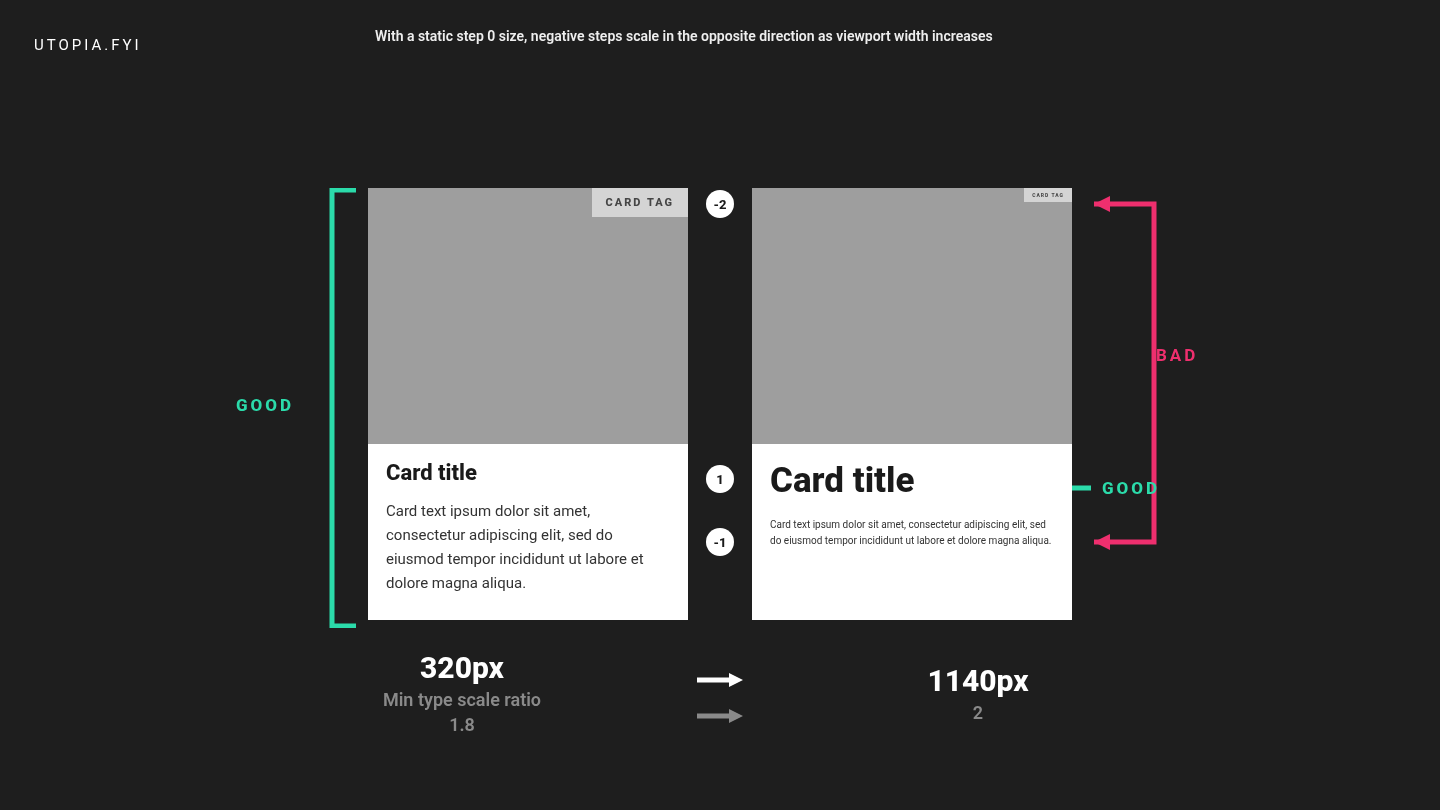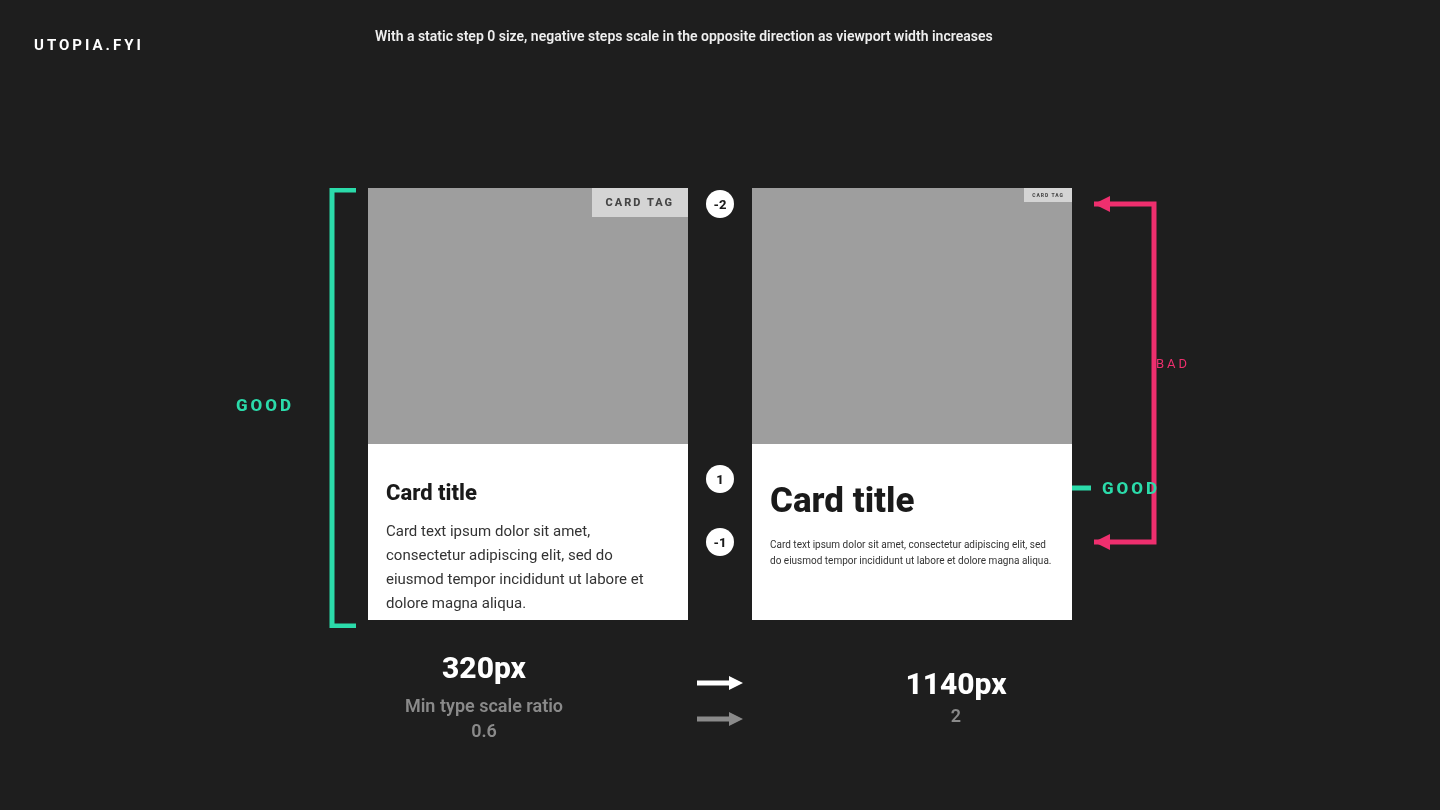--- a/index.html
+++ b/index.html
@@ -9,21 +9,21 @@
     background: #1e1e1e;
     font-family: -apple-system, BlinkMacSystemFont, "Segoe UI", Roboto, "Helvetica Neue", Arial, sans-serif;
     position: relative;
     overflow: hidden;
     color: #fff;
   }
   .logo {
     position: absolute;
     top: 36px;
     left: 34px;
-    font-weight: 700;
+    font-weight: 400;
     letter-spacing: 3px;
     font-size: 15px;
     color: #fff;
   }
   .subtitle {
     position: absolute;
     top: 28px;
     left: 375px;
     font-size: 14px;
     font-weight: 600;
@@ -63,21 +63,21 @@
     position: absolute;
     top: 0; right: 0;
     background: #d4d4d4;
     color: #454545;
     font-weight: 800;
     letter-spacing: 1px;
     font-size: 5px;
     padding: 4px 8px;
   }
   .card .body {
-    padding: 36px 18px;
+    padding: 16px 18px;
     color: #222;
   }
   .card-left .title {
     font-weight: 800;
     font-size: 22px;
     margin-bottom: 14px;
     color: #1a1a1a;
   }
   .card-left .text {
     font-size: 15px;
@@ -127,54 +127,54 @@
     left: 1102px;
     top: 478px;
     color: #2bdbaa;
     font-weight: 800;
     letter-spacing: 3px;
     font-size: 17px;
   }
   .label-bad {
     position: absolute;
     left: 1156px;
-    top: 356px;
+    top: 345px;
     color: #ee2f6e;
-    font-weight: 400;
-    letter-spacing: 3px;
-    font-size: 13px;
+    font-weight: 700;
+    letter-spacing: 3px;
+    font-size: 17px;
   }
 
   .bottom {
     position: absolute;
     left: 0;
     top: 650px;
     width: 1440px;
     text-align: center;
   }
   .bottom-row {
     display: flex;
     align-items: center;
     justify-content: center;
-    gap: 46px;
+    gap: 68px;
   }
   .col {
     width: 320px;
     text-align: center;
   }
   .col .px {
     font-weight: 800;
     font-size: 30px;
     color: #fff;
   }
   .col .ratio-label {
     font-weight: 600;
     font-size: 18px;
     color: #8a8a8a;
-    margin-top: 10px;
+    margin-top: 4px;
   }
   .col .ratio-val {
     font-weight: 600;
     font-size: 18px;
     color: #8a8a8a;
     margin-top: 4px;
   }
   .arrow-col {
     width: 60px;
     display: flex;
@@ -235,21 +235,21 @@
 
 <div class="label-good-left">GOOD</div>
 <div class="label-good-right">GOOD</div>
 <div class="label-bad">BAD</div>
 
 <div class="bottom">
   <div class="bottom-row">
     <div class="col">
       <div class="px">320px</div>
       <div class="ratio-label">Min type scale ratio</div>
-      <div class="ratio-val">0.6</div>
+      <div class="ratio-val">1.8</div>
     </div>
     <div class="arrow-col">
       <svg width="50" height="18">
         <line x1="2" y1="9" x2="40" y2="9" stroke="#fff" stroke-width="5"></line>
         <polygon points="48,9 34,2 34,16" fill="#fff"></polygon>
       </svg>
       <svg width="50" height="18">
         <line x1="2" y1="9" x2="40" y2="9" stroke="#8a8a8a" stroke-width="5"></line>
         <polygon points="48,9 34,2 34,16" fill="#8a8a8a"></polygon>
       </svg>

